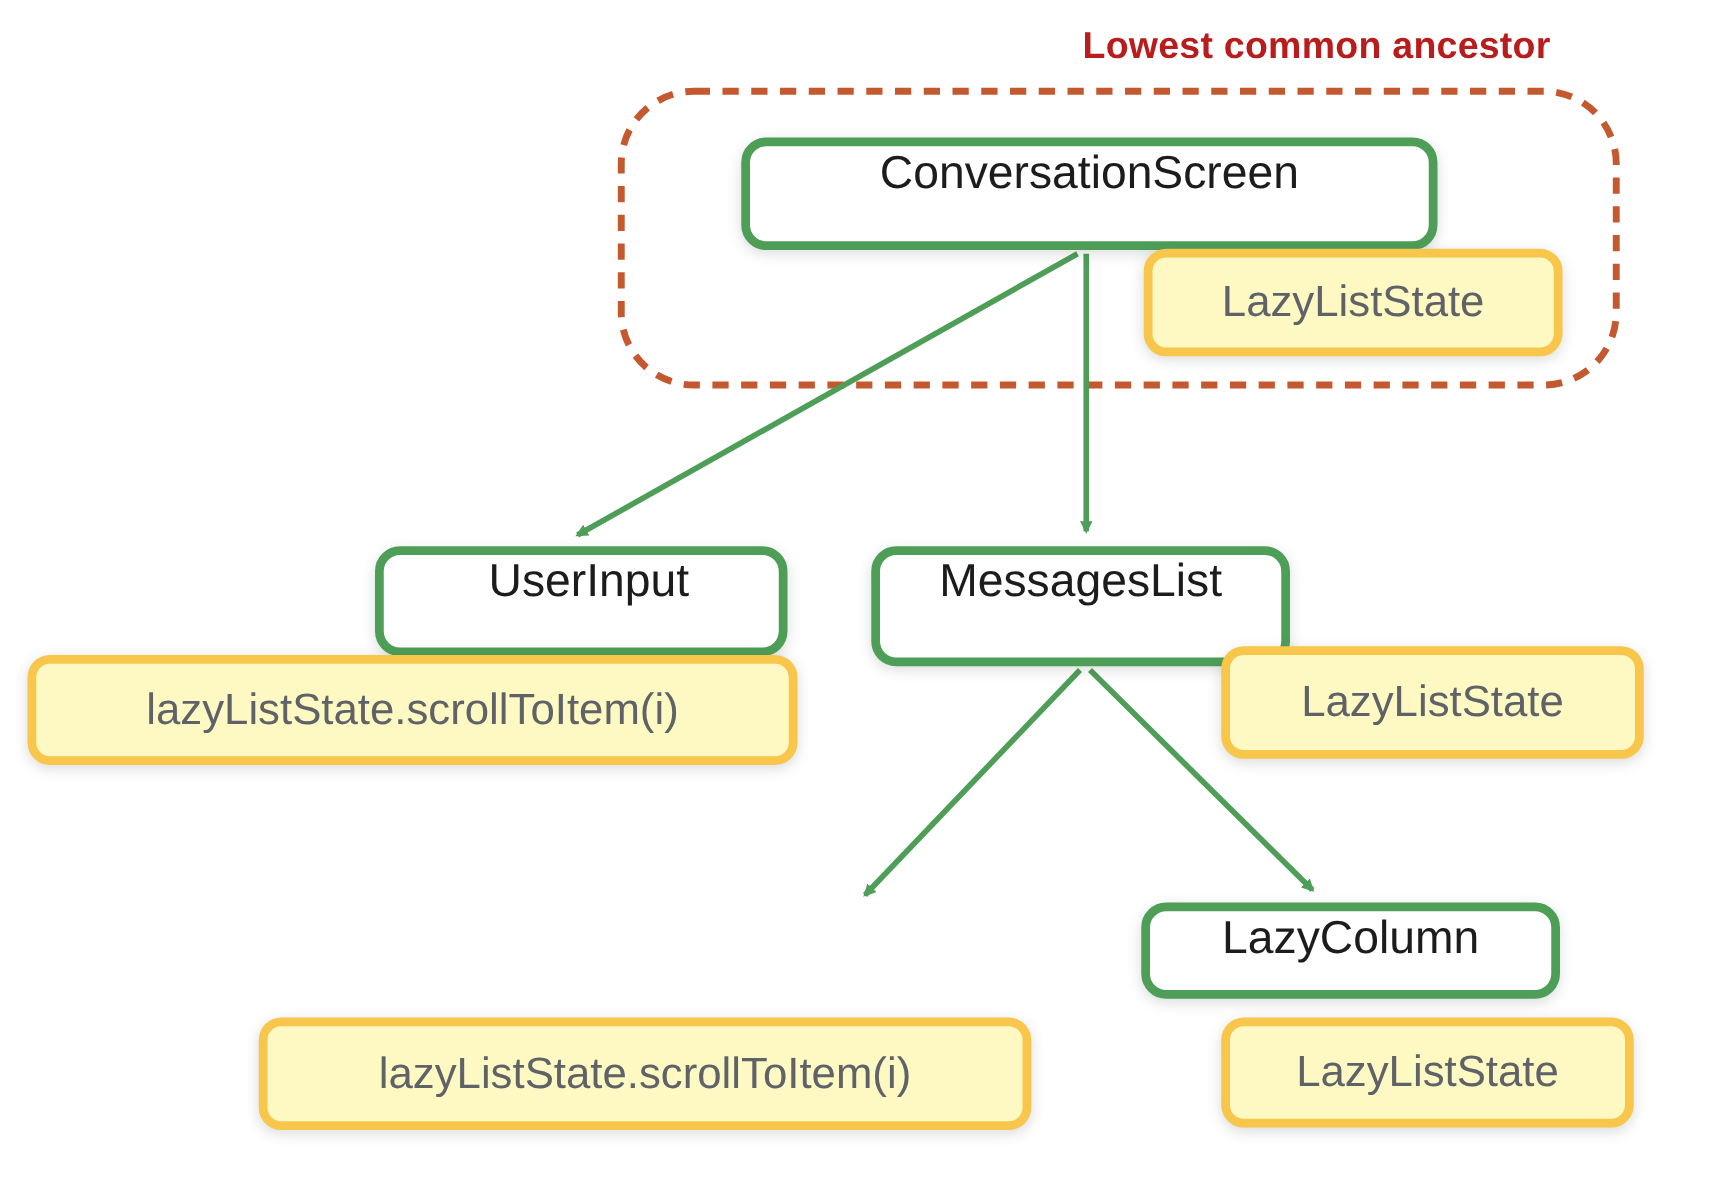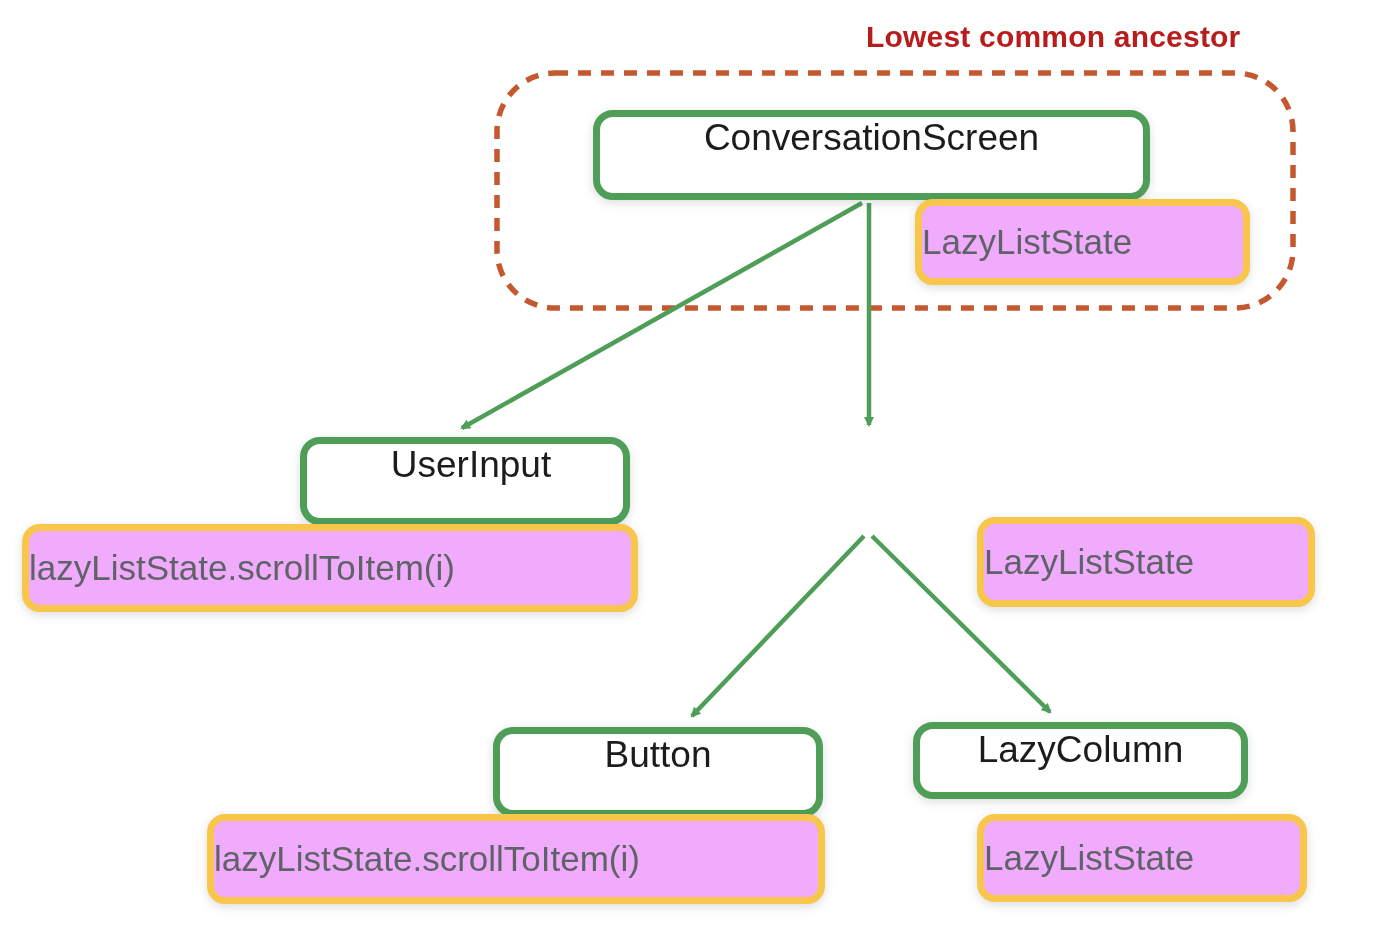--- a/index.html
+++ b/index.html
@@ -28,24 +28,24 @@
     box-shadow:0 3px 10px rgba(60,64,67,0.18);
     box-sizing:border-box;
     z-index:2;
   }
   .node .label{
     font-size:37px;color:#1c1c1c;
     white-space:nowrap;
   }
   .state{
     position:absolute;
-    background:#f0abfc;
+    background:#fef9c3;
     border:7px solid #F7C64A;
     border-radius:18px;
-    display:flex;align-items:center;justify-content:flex-start;
+    display:flex;align-items:center;justify-content:center;
     box-shadow:0 3px 10px rgba(60,64,67,0.18);
     box-sizing:border-box;
     z-index:3;
   }
   .state .label{
     font-size:35px;color:#5f6368;
     white-space:nowrap;
   }
   
   #n-conversation{left:593px;top:110px;width:557px;height:90px;}
@@ -88,27 +88,27 @@
     <span class="label">LazyListState</span>
   </div>
 
   <div class="node" id="n-userinput">
     <span class="label">UserInput</span>
   </div>
   <div class="state" id="s-userinput">
     <span class="label">lazyListState.scrollToItem(i)</span>
   </div>
 
+  <div class="node" id="n-messageslist">
+    <span class="label">MessagesList</span>
+  </div>
   <div class="state" id="s-messageslist">
     <span class="label">LazyListState</span>
   </div>
 
-  <div class="node" id="n-button">
-    <span class="label">Button</span>
-  </div>
   <div class="state" id="s-button">
     <span class="label">lazyListState.scrollToItem(i)</span>
   </div>
 
   <div class="node" id="n-lazycolumn">
     <span class="label">LazyColumn</span>
   </div>
   <div class="state" id="s-lazycolumn">
     <span class="label">LazyListState</span>
   </div>

